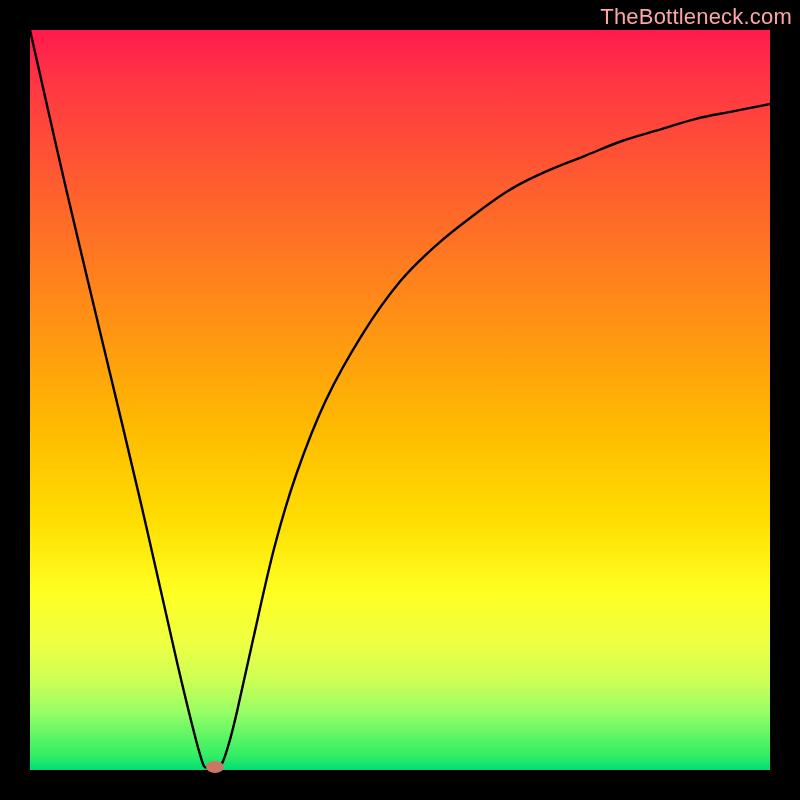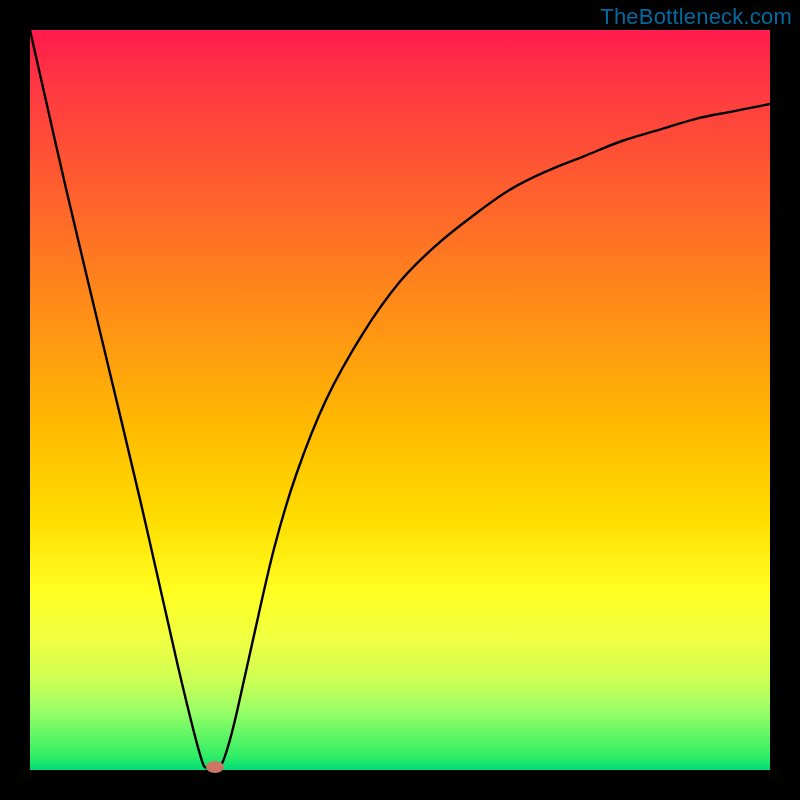--- a/index.html
+++ b/index.html
@@ -36,21 +36,21 @@
       #ccff55 88%,
       #99ff66 92%,
       #33ee66 98%,
       #00dd77 100%
     );
   }
   .watermark {
     position: absolute;
     top: 4px;
     right: 8px;
-    color: #0369a1;
+    color: #fca5a5;
     font-size: 22px;
     font-weight: 500;
     letter-spacing: 0.2px;
     z-index: 10;
   }
   svg.curve {
     position: absolute;
     left: 0;
     top: 0;
     width: 740px;

